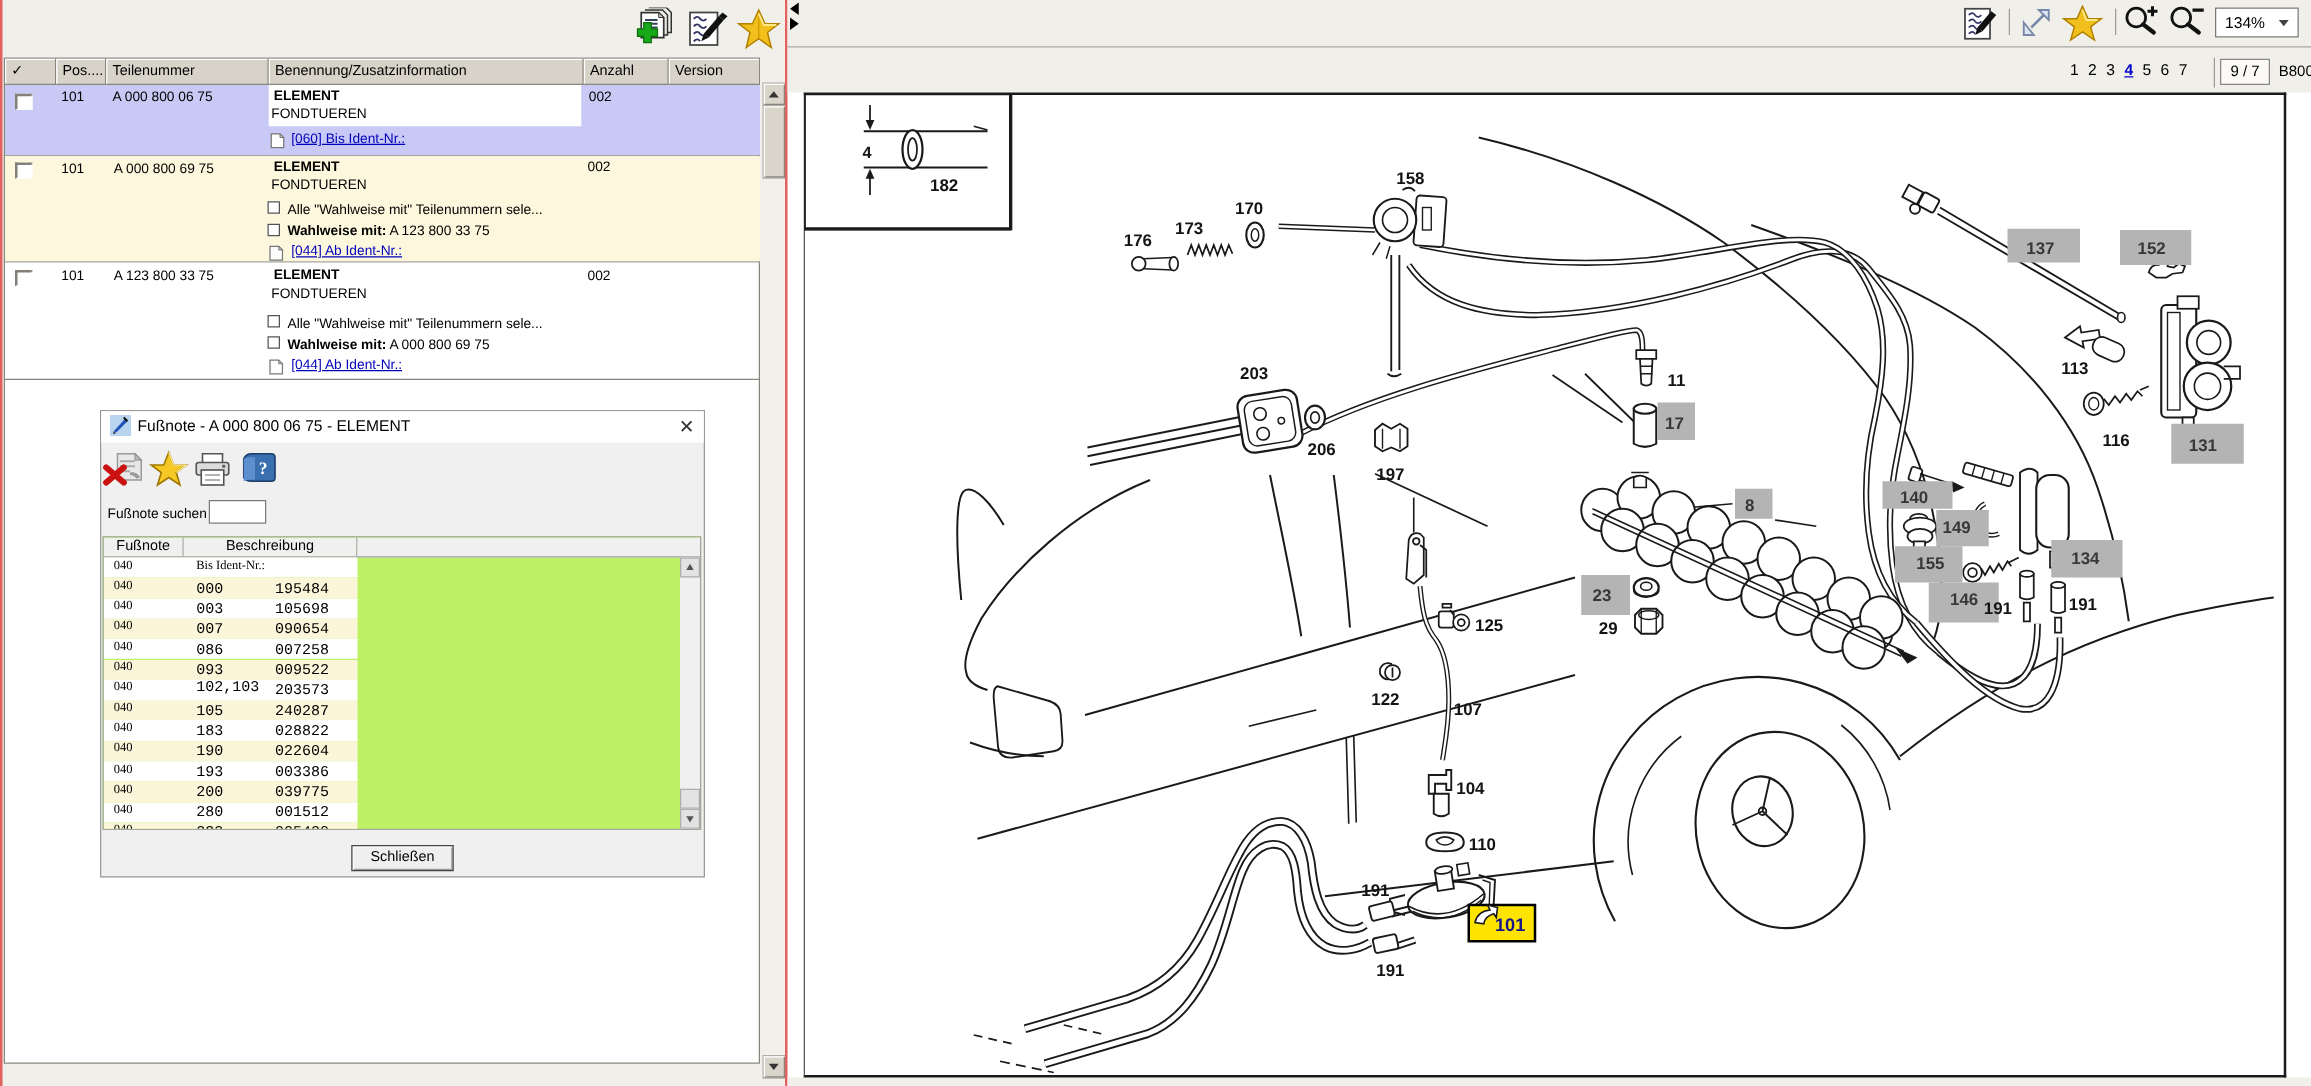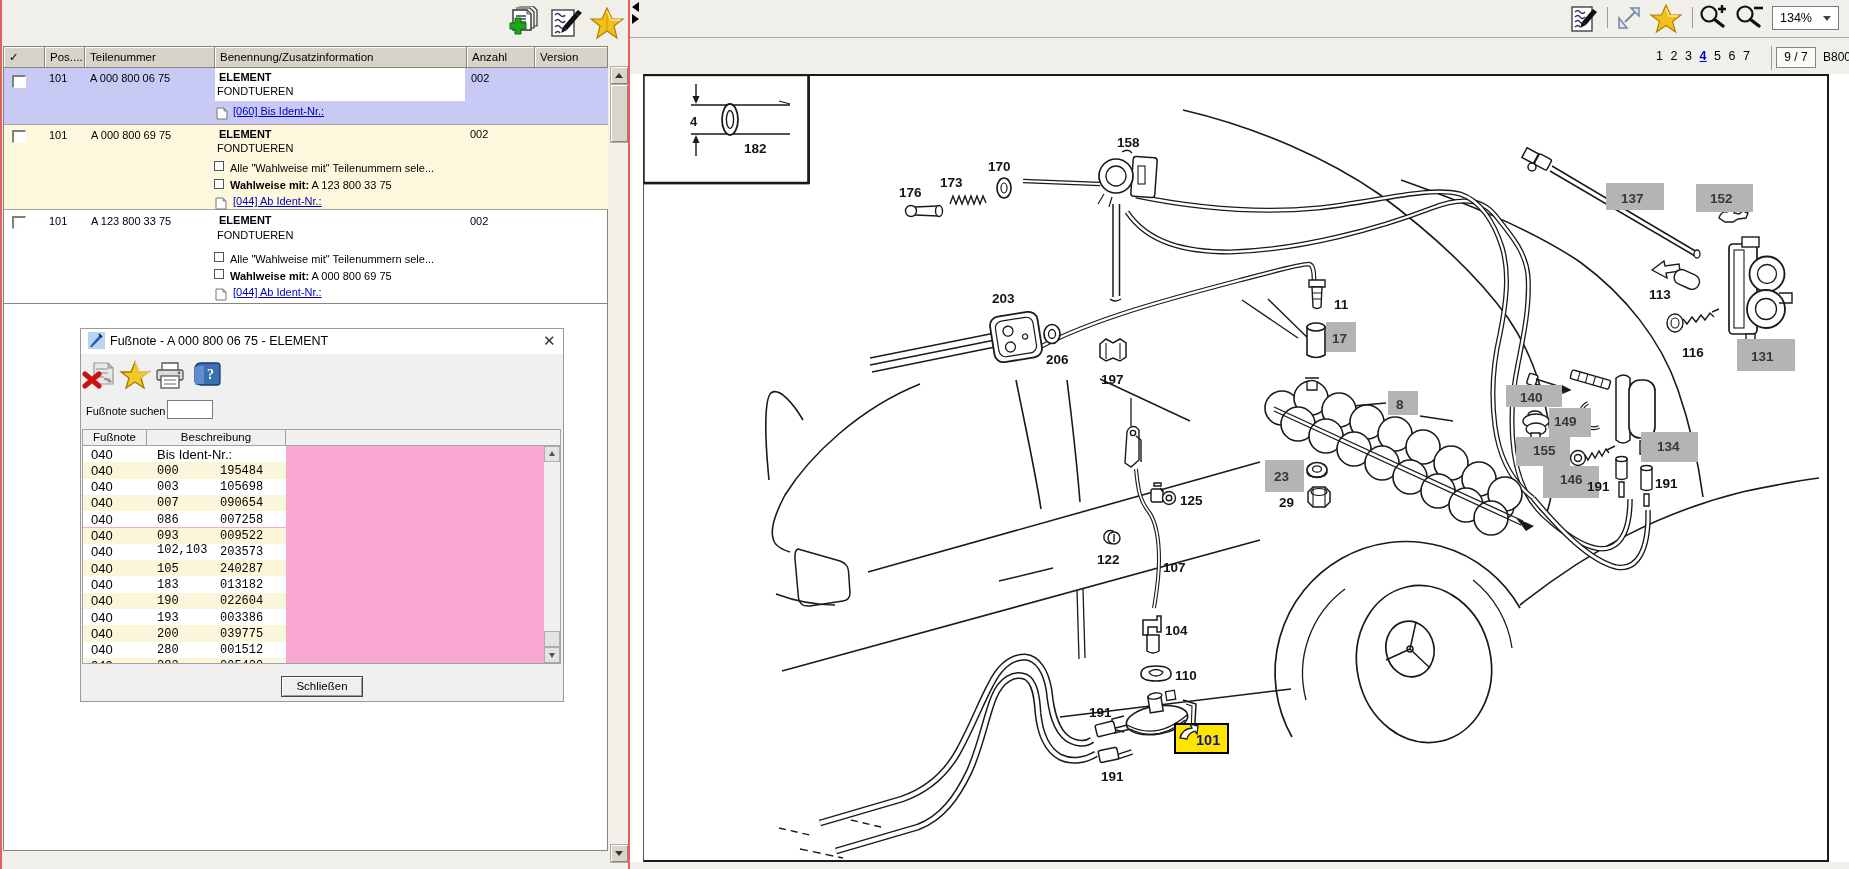--- a/index.html
+++ b/index.html
@@ -3,21 +3,21 @@
 html,body{margin:0;padding:0}
 body{font-family:"Liberation Sans",sans-serif}
 #page{position:relative;width:1849px;height:869px;background:#fff;overflow:hidden}
 .abs{position:absolute}
 .hc{background:#d7d3c9;border-right:1px solid #87857c;border-bottom:1px solid #87857c;box-shadow:inset 1px 1px 0 #fff;font-size:11.5px;color:#000;padding-left:5px;line-height:20px;height:20px;box-sizing:content-box}
 .t11{font-size:11px;color:#000;white-space:nowrap}
 .lnk{font-size:11px;color:#0000bb;text-decoration:underline;white-space:nowrap}
 .cbL{width:11px;height:10px;background:#fff;border-top:2px solid #848078;border-left:2px solid #848078;border-right:1px solid #fdfdfd;border-bottom:1px solid #fdfdfd}
 .cbS{width:8px;height:8px;background:#fff;border:1px solid #555}
 .mono{font-family:"Liberation Mono",monospace;font-size:12px;color:#000;white-space:nowrap}
-.serif{font-family:Liberation Sans, sans-serif;font-size:13px;color:#000;white-space:nowrap}
+.serif{font-family:Liberation Serif, serif;font-size:10px;color:#000;white-space:nowrap}
 .sbb{background:#d9d5cb;border:1px solid #fff;border-right-color:#87857c;border-bottom-color:#87857c;box-shadow:0 0 0 1px #aeaca4}
 </style></head><body>
 <div id="page">
 
 <div class="abs" style="left:0;top:0;width:630px;height:869px;background:#f1efe9"></div>
 
 <div class="abs" style="left:503px;top:6px"><svg width="125" height="34">
 <g>
           <path d="M10 4 h14 l4 4 v16 h-18 z" fill="#fff" stroke="#333" stroke-width="1.4"></path>
           <path d="M13 2 h14 l4 4 v16 h-3" fill="none" stroke="#333" stroke-width="1.2"></path>
@@ -532,21 +532,21 @@
         </g>
 <g transform="translate(108,0)">
           <path d="M5 7 q2 -4 6 -4 h16 q3 0 3 3 v16 q0 3 -3 3 h-16 q-4 0 -6 -3 z" fill="#3a6fb0" stroke="#1d3d6b" stroke-width="1.3"></path>
           <path d="M5 7 q4 -2 9 -1 v18 q-5 -1 -9 1 z" fill="#5d8fd0"></path>
           <text x="17" y="19" font-size="14" font-weight="bold" fill="#fff" font-family="Liberation Serif,serif">?</text>
         </g>
 </svg></span>
 <span class="abs" style="left:86px;top:405px;font-size:11px;z-index:22">Fußnote suchen</span>
 <div class="abs" style="left:167px;top:400px;width:46px;height:19px;background:#fff;border:1px solid #7a7a7a;box-sizing:border-box;z-index:22"></div>
 
-<div class="abs" style="left:82px;top:429px;width:479px;height:235px;background:#f9a8d4;border:1px solid #a3a3a3;box-sizing:border-box;z-index:21;overflow:hidden">
+<div class="abs" style="left:82px;top:429px;width:479px;height:235px;background:#bef264;border:1px solid #a3a3a3;box-sizing:border-box;z-index:21;overflow:hidden">
   <div style="position:absolute;left:0;top:0;width:63px;height:15px;background:#f0f0f0;border-right:1px solid #a3a3a3;border-bottom:1px solid #a3a3a3;font-size:11.5px;text-align:center;line-height:15px">Fußnote</div>
   <div style="position:absolute;left:64px;top:0;width:138px;height:15px;background:#f0f0f0;border-right:1px solid #a3a3a3;border-bottom:1px solid #a3a3a3;font-size:11.5px;text-align:center;line-height:15px">Beschreibung</div>
   <div style="position:absolute;left:203px;top:0;width:276px;height:15px;background:#f0f0f0;border-bottom:1px solid #a3a3a3"></div>
   <div style="position:absolute;left:0;top:16.0px;width:203px;height:16.3px;background:#fff"></div>
   <span class="serif" style="position:absolute;left:8px;top:16.5px">040</span>
   <span class="serif" style="position:absolute;left:74px;top:16.5px">Bis Ident-Nr.:</span>
   <div style="position:absolute;left:0;top:32.3px;width:203px;height:16.3px;background:#fbf6d9"></div>
   <span class="serif" style="position:absolute;left:8px;top:32.8px">040</span>
   <span class="mono" style="position:absolute;left:74px;top:33.8px">000</span>
   <span class="mono" style="position:absolute;left:137px;top:33.8px">195484</span>
@@ -570,21 +570,21 @@
   <span class="serif" style="position:absolute;left:8px;top:114.3px">040</span>
   <span class="mono" style="position:absolute;left:74px;top:113px">102,103</span>
   <span class="mono" style="position:absolute;left:137px;top:115.3px">203573</span>
   <div style="position:absolute;left:0;top:130.1px;width:203px;height:16.3px;background:#fbf6d9"></div>
   <span class="serif" style="position:absolute;left:8px;top:130.6px">040</span>
   <span class="mono" style="position:absolute;left:74px;top:131.6px">105</span>
   <span class="mono" style="position:absolute;left:137px;top:131.6px">240287</span>
   <div style="position:absolute;left:0;top:146.4px;width:203px;height:16.3px;background:#fff"></div>
   <span class="serif" style="position:absolute;left:8px;top:146.9px">040</span>
   <span class="mono" style="position:absolute;left:74px;top:147.9px">183</span>
-  <span class="mono" style="position:absolute;left:137px;top:147.9px">013182</span>
+  <span class="mono" style="position:absolute;left:137px;top:147.9px">028822</span>
   <div style="position:absolute;left:0;top:162.7px;width:203px;height:16.3px;background:#fbf6d9"></div>
   <span class="serif" style="position:absolute;left:8px;top:163.2px">040</span>
   <span class="mono" style="position:absolute;left:74px;top:164.2px">190</span>
   <span class="mono" style="position:absolute;left:137px;top:164.2px">022604</span>
   <div style="position:absolute;left:0;top:179.0px;width:203px;height:16.3px;background:#fff"></div>
   <span class="serif" style="position:absolute;left:8px;top:179.5px">040</span>
   <span class="mono" style="position:absolute;left:74px;top:180.5px">193</span>
   <span class="mono" style="position:absolute;left:137px;top:180.5px">003386</span>
   <div style="position:absolute;left:0;top:195.3px;width:203px;height:16.3px;background:#fbf6d9"></div>
   <span class="serif" style="position:absolute;left:8px;top:195.8px">040</span>

